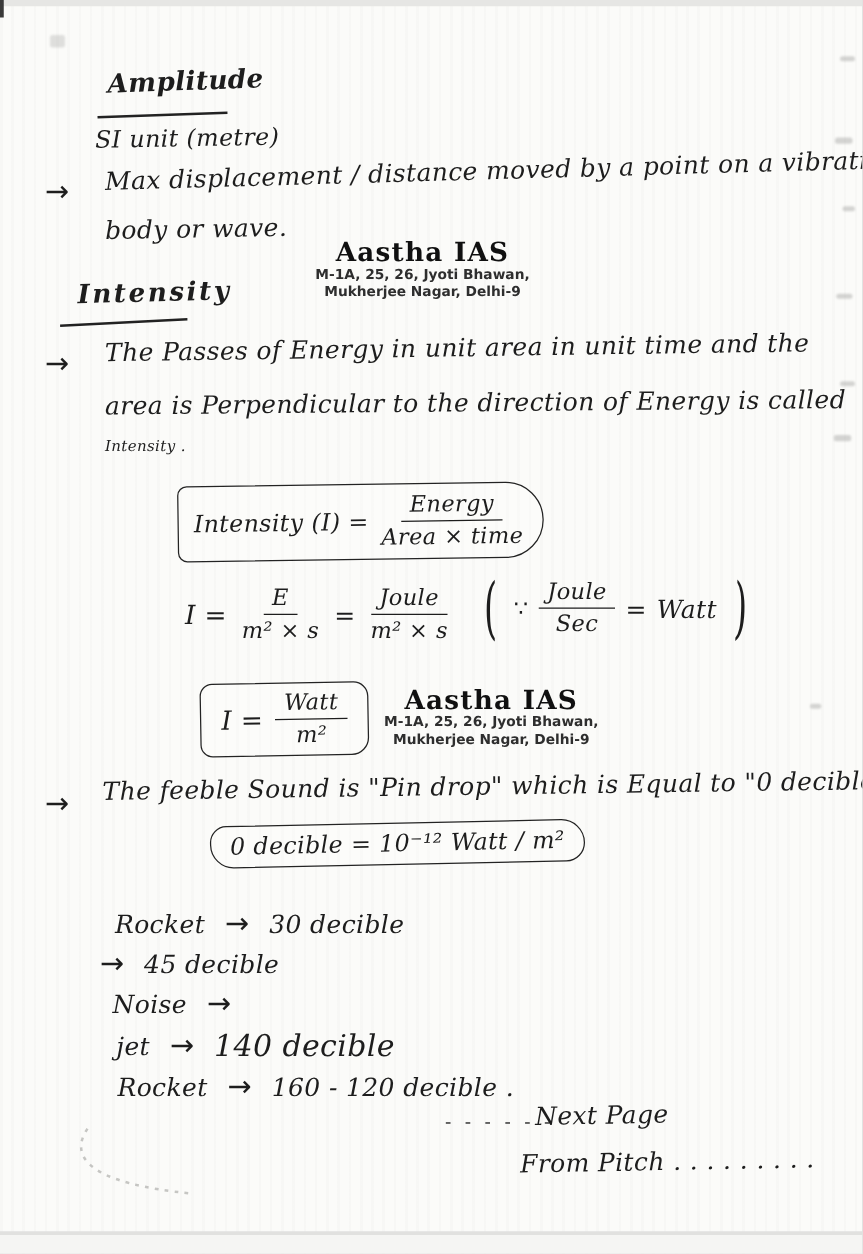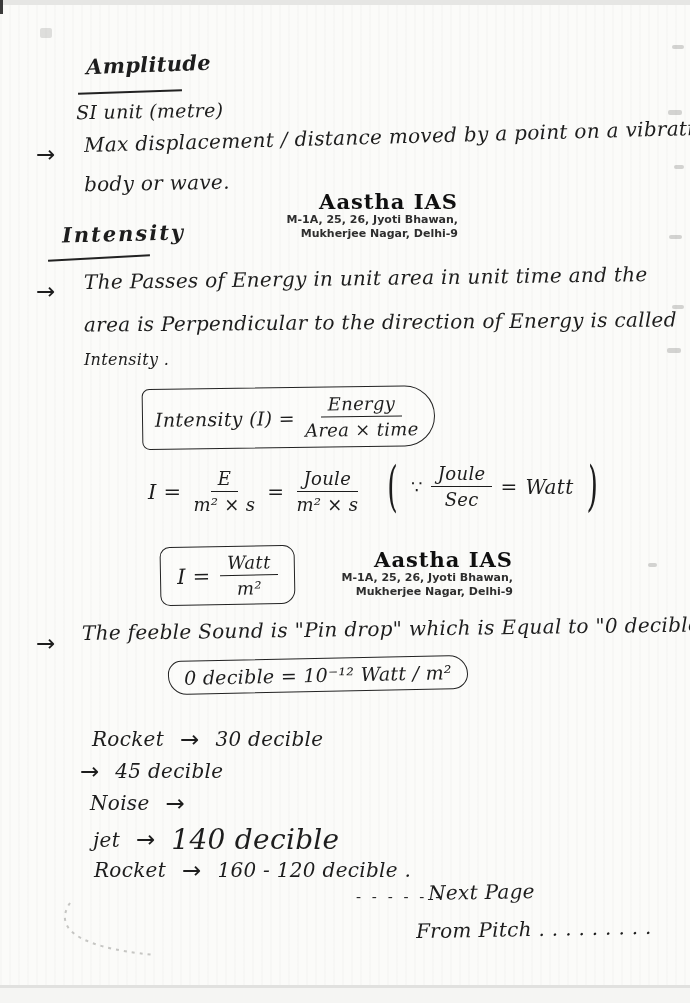--- a/index.html
+++ b/index.html
@@ -7,21 +7,21 @@
     position:relative;width:690px;height:1003px;margin:0 auto;overflow:hidden;
     background:#fbfbf9;
     background-image:repeating-linear-gradient(90deg, rgba(0,0,0,0.015) 0 2px, rgba(0,0,0,0) 2px 9px);
     font-family:"DejaVu Serif", serif;color:#1d1d1d;
   }
   .hw{font-family:"DejaVu Serif", serif;font-style:italic;color:#1d1d1d;letter-spacing:0.3px;white-space:nowrap;}
   .abs{position:absolute;}
   .arrow{font-family:"DejaVu Sans", sans-serif;font-style:normal;font-size:23px;color:#1d1d1d;line-height:1;}
   .heading{font-size:21px;font-weight:bold;}
   .uline{position:absolute;border-top:2px solid #222;}
-  .stamp{position:absolute;text-align:right;white-space:nowrap;}
+  .stamp{position:absolute;text-align:center;white-space:nowrap;}
   .stamp .stitle{font-family:"DejaVu Serif", serif;font-weight:bold;font-size:21px;letter-spacing:1px;color:#101010;line-height:1.1;}
   .stamp .saddr{font-family:"DejaVu Sans", sans-serif;font-weight:bold;font-size:11px;color:#2e2e2e;line-height:1.3;}
   .frac{display:inline-flex;flex-direction:column;align-items:center;vertical-align:middle;}
   .frac .num{padding:0 7px 2px 7px;border-bottom:1.6px solid #1d1d1d;}
   .frac .den{padding-top:2px;}
   .fbox{position:absolute;border:1.8px solid #232323;display:flex;align-items:center;gap:10px;background:rgba(255,255,255,0.25);}
   .frow{position:absolute;display:flex;align-items:center;gap:12px;}
   .paren{font-family:"DejaVu Serif", serif;font-size:54px;font-weight:400;line-height:0.85;transform:scaleX(0.5);color:#1d1d1d;}
   .dec-row{position:absolute;display:flex;align-items:center;gap:16px;}
   .speck{position:absolute;background:#8a8a88;opacity:0.35;filter:blur(0.7px);border-radius:2px;}
@@ -62,21 +62,21 @@
     <div class="saddr">M-1A, 25, 26, Jyoti Bhawan,</div>
     <div class="saddr">Mukherjee Nagar, Delhi-9</div>
   </div>
 
   <div class="abs hw heading" style="left:62px;top:221px;letter-spacing:2px;transform:rotate(-1.5deg);">Intensity</div>
   <div class="uline" style="left:48px;top:257px;width:102px;transform:rotate(-3deg);"></div>
 
   <span class="abs arrow" style="left:36px;top:280px;">→</span>
   <div class="abs hw" style="left:84px;top:270px;font-size:20px;transform:rotate(-0.8deg);transform-origin:left center;">The Passes of Energy in unit area in unit time and the</div>
   <div class="abs hw" style="left:84px;top:310px;font-size:20px;transform:rotate(-0.5deg);">area is Perpendicular to the direction of Energy is called</div>
-  <div class="abs hw" style="left:84px;top:350px;font-size:16px;">Intensity .</div>
+  <div class="abs hw" style="left:84px;top:350px;font-size:12px;">Intensity .</div>
 
   <div class="fbox" style="left:142px;top:387px;padding:6px 16px 6px 12px;border-radius:8px 32px 32px 8px;transform:rotate(-0.8deg);">
     <span class="hw" style="font-size:19px;">Intensity (I) =</span>
     <span class="frac hw" style="font-size:18px;">
       <span class="num">Energy</span>
       <span class="den">Area × time</span>
     </span>
   </div>
 
   <div class="frow" style="left:148px;top:468px;">
@@ -134,21 +134,21 @@
     <span class="arrow">→</span>
     <span class="hw" style="font-size:20px;">45 decible</span>
   </div>
   <div class="dec-row" style="left:90px;top:791px;justify-content:flex-end;">
     <span class="hw" style="font-size:20px;">Noise</span>
     <span class="arrow">→</span>
   </div>
   <div class="dec-row" style="left:93px;top:823px;">
     <span class="hw" style="font-size:20px;">jet</span>
     <span class="arrow">→</span>
-    <span class="hw" style="font-size:28px;">140 decible</span>
+    <span class="hw" style="font-size:24px;">140 decible</span>
   </div>
   <div class="dec-row" style="left:94px;top:858px;align-items:center;">
     <span class="hw" style="font-size:20px;">Rocket</span>
     <span class="arrow">→</span>
     <span class="hw" style="font-size:20px;">160 - 120 decible .</span>
   </div>
 
   <div class="abs hw" style="left:356px;top:888px;font-size:15px;letter-spacing:3px;font-style:normal;color:#2b2b2b;">- - - - - -</div>
   <div class="abs hw" style="left:428px;top:880px;font-size:20px;transform:rotate(-1deg);">Next Page</div>
   <div class="abs hw" style="left:416px;top:917px;font-size:20px;transform:rotate(-1deg);">From Pitch . . . . . . . . .</div>

